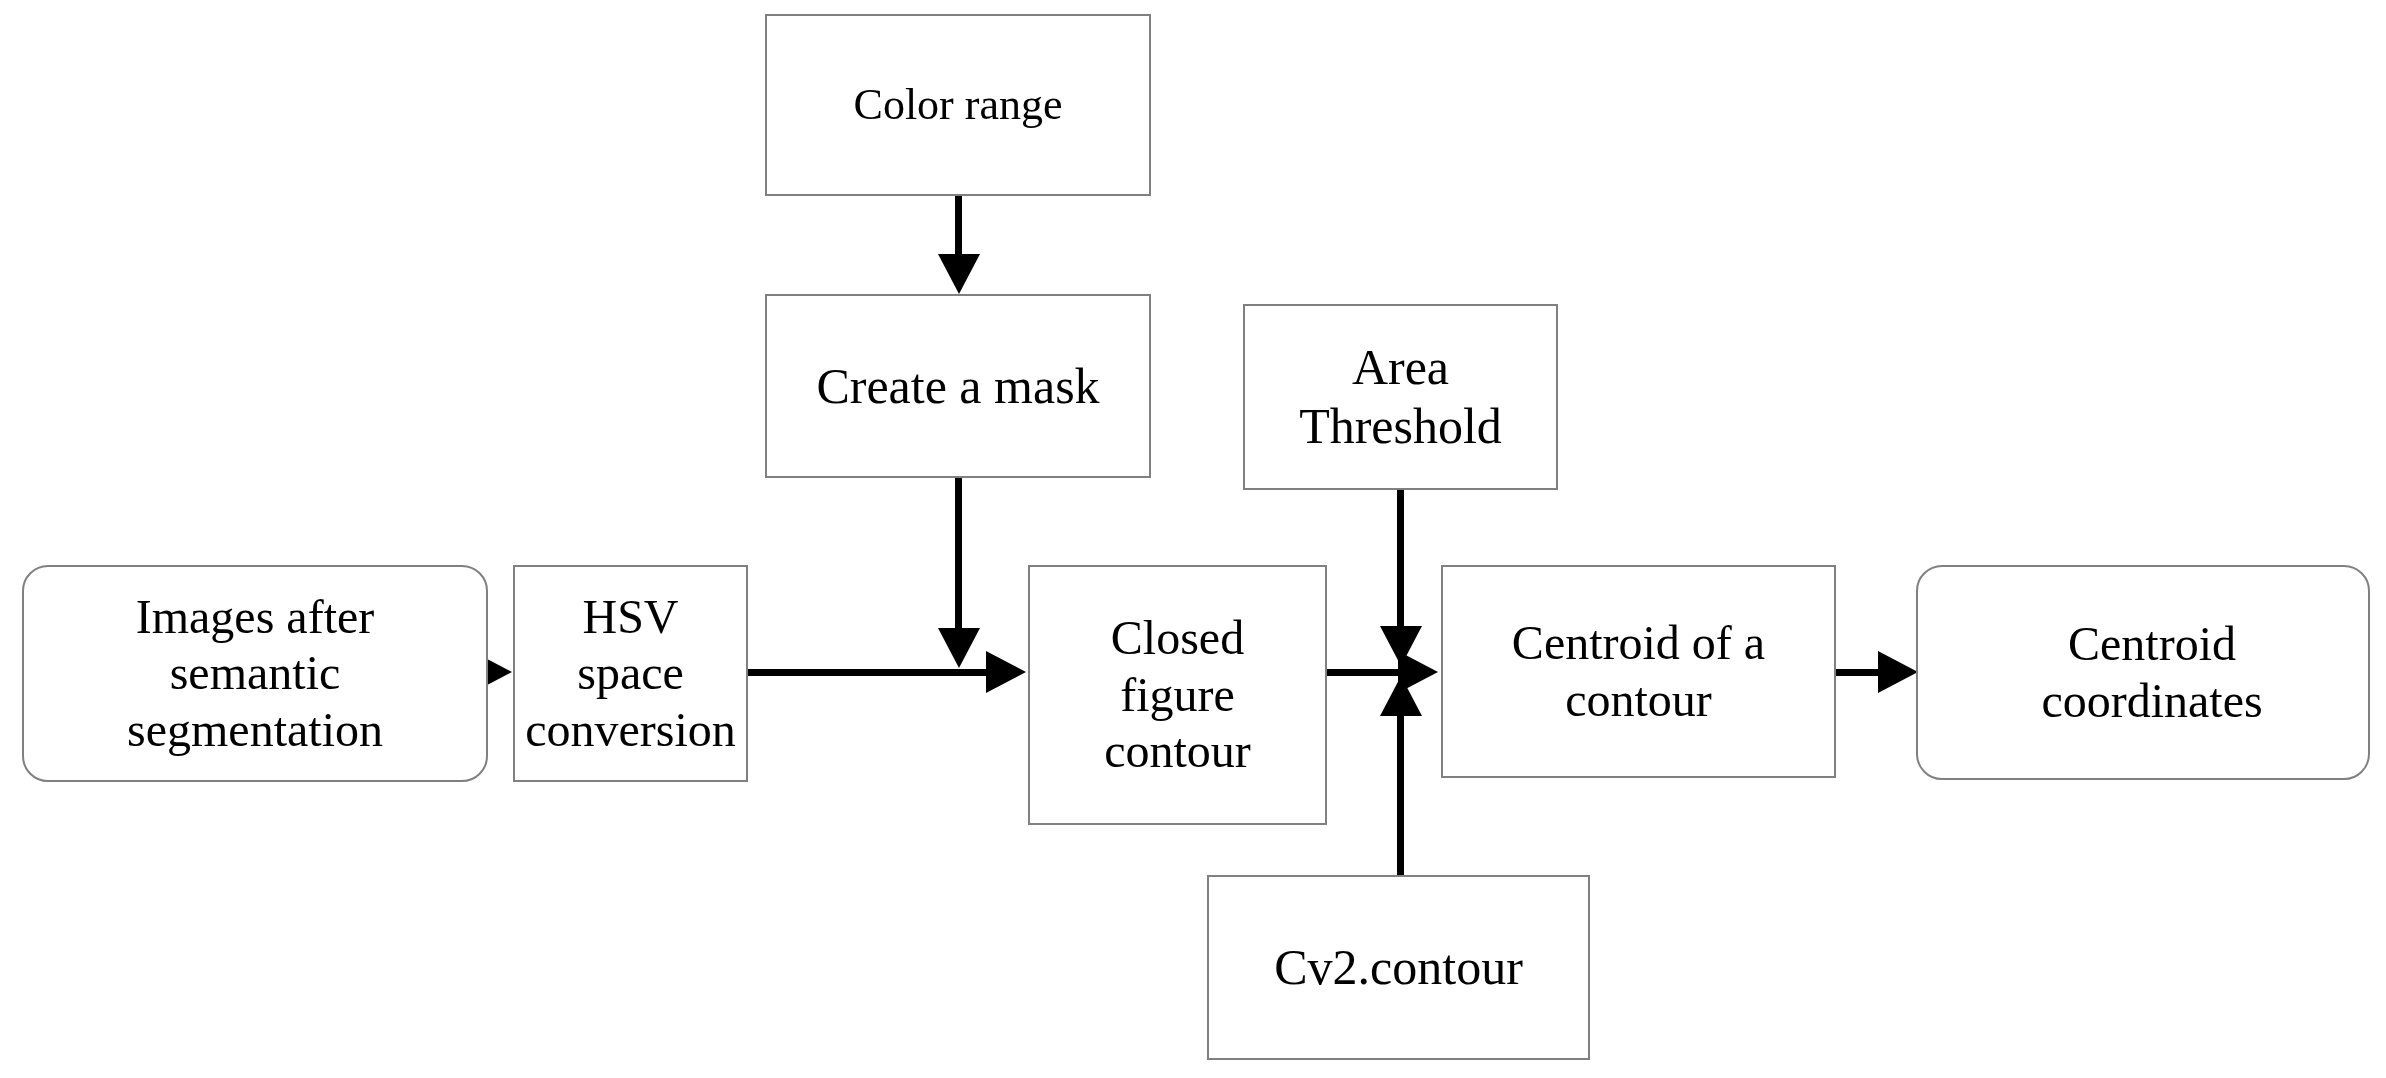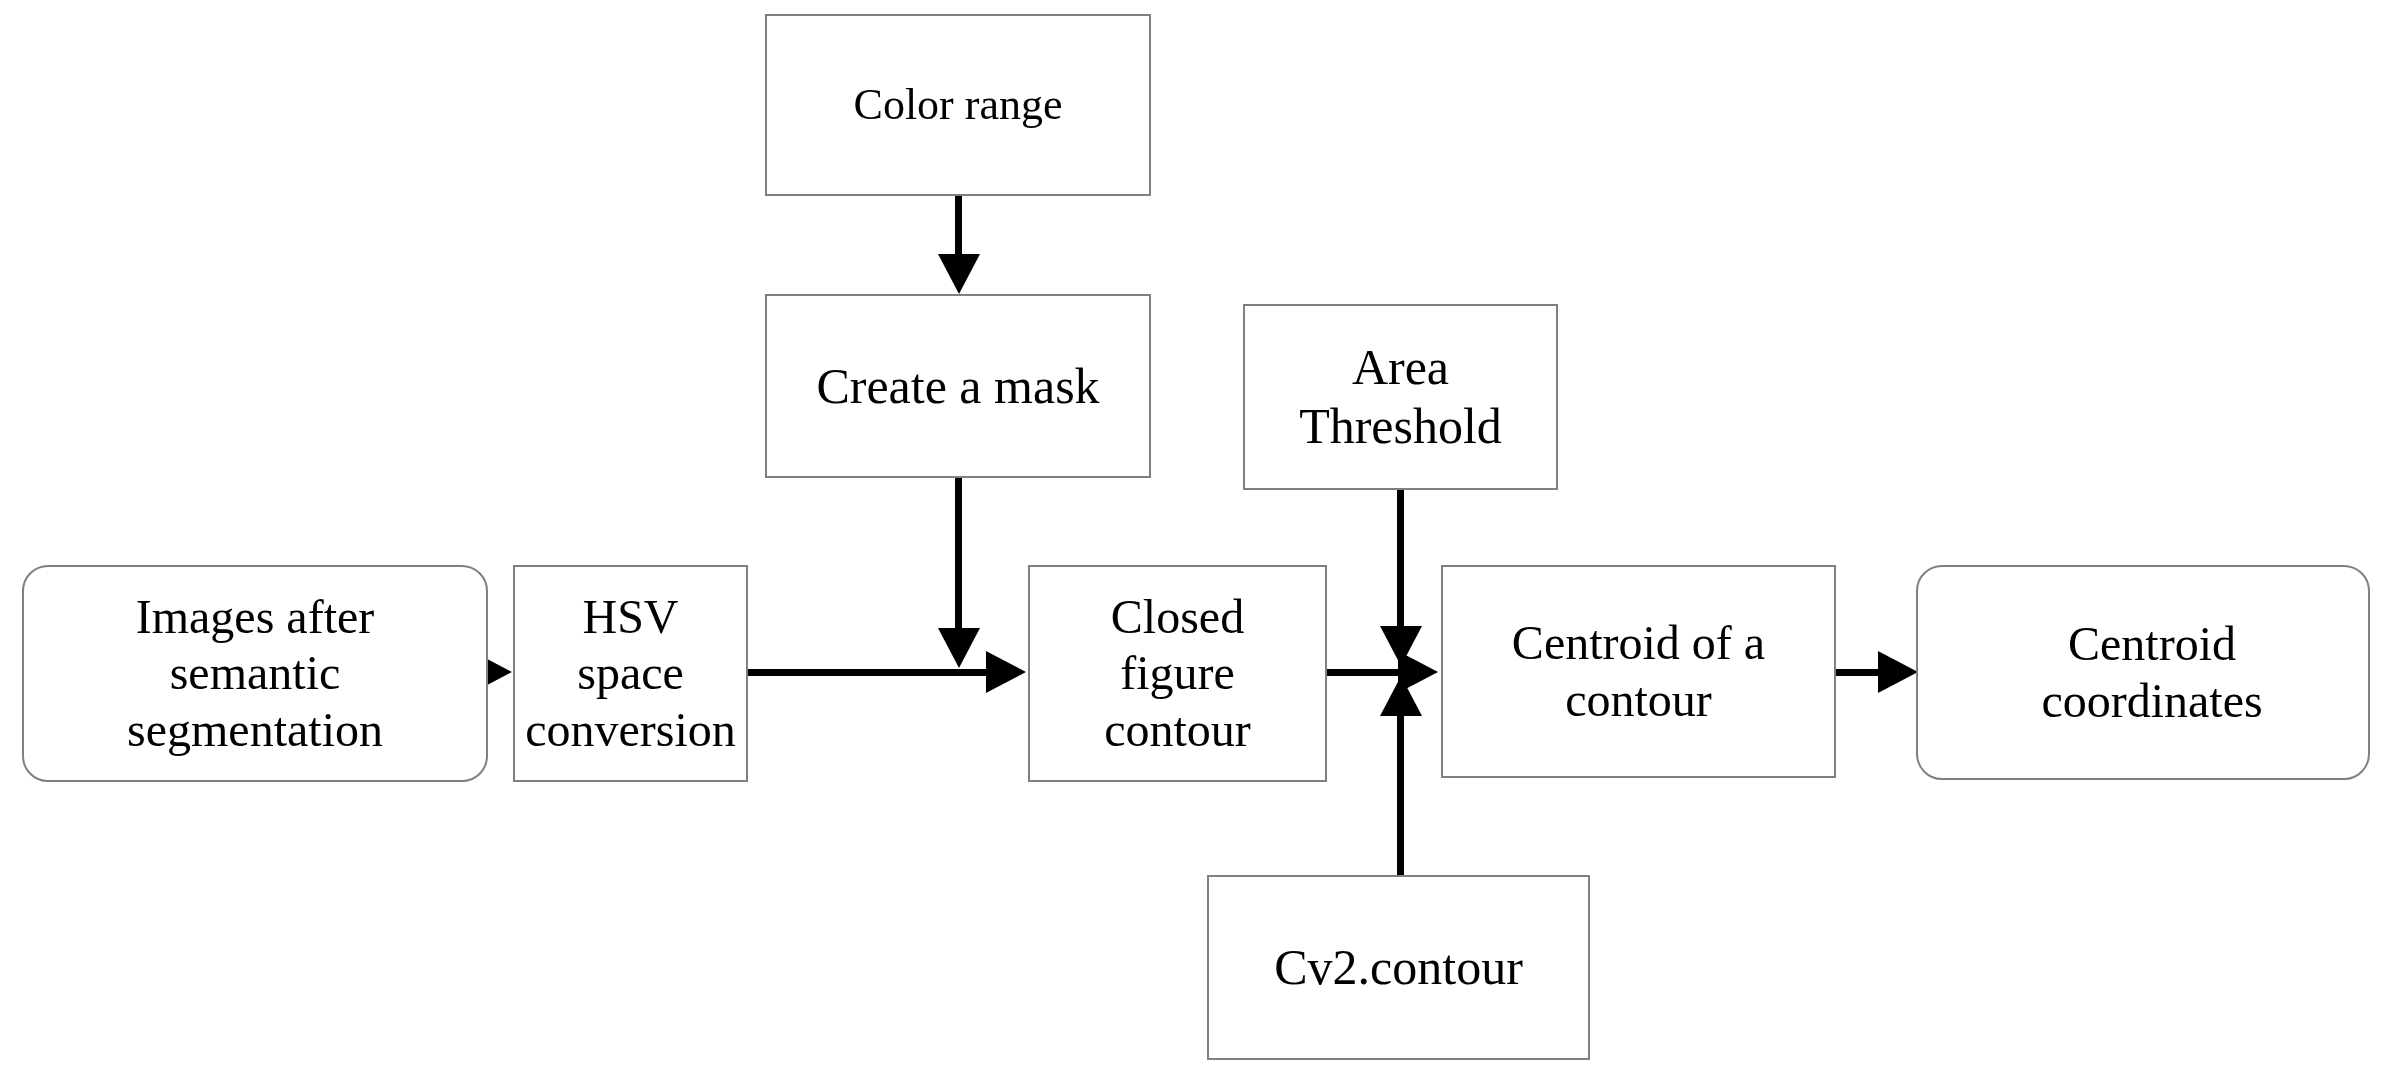--- a/index.html
+++ b/index.html
@@ -113,21 +113,21 @@
     <span class="label">Images after
 semantic
 segmentation</span>
   </div>
 
   <div class="node" style="left:513px; top:565px; width:235px; height:217px; font-size:48px;">
     <span class="label">HSV space
 conversion</span>
   </div>
 
-  <div class="node" style="left:1028px; top:565px; width:299px; height:217px; font-size:48px;">
+  <div class="node" style="left:1028px; top:565px; width:299px; height:260px; font-size:48px;">
     <span class="label">Closed
 figure
 contour</span>
   </div>
 
   <div class="node" style="left:1441px; top:565px; width:395px; height:213px; font-size:48px;">
     <span class="label">Centroid of a
 contour</span>
   </div>
 

